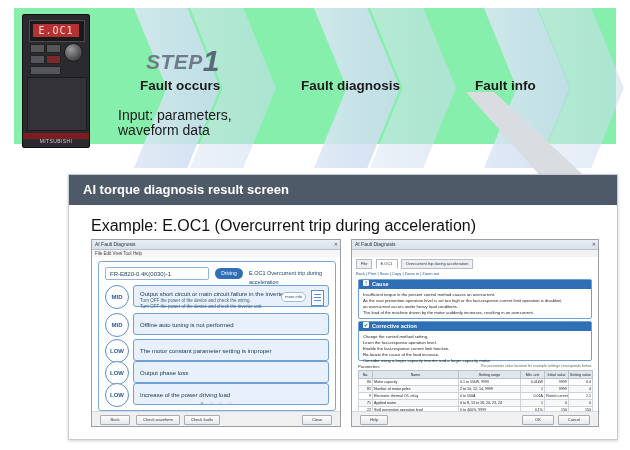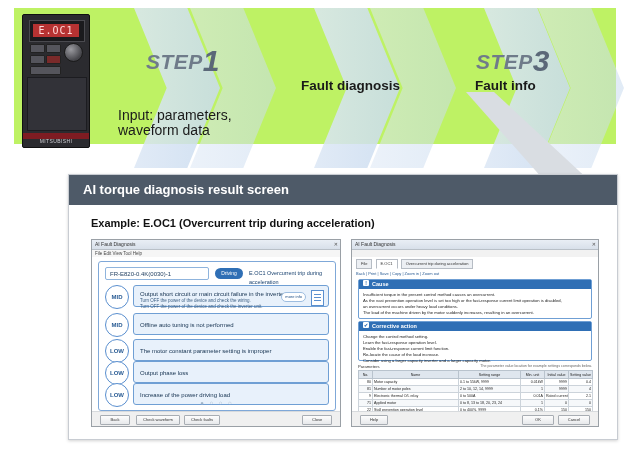--- a/index.html
+++ b/index.html
@@ -13,21 +13,21 @@
     position: relative;
     font-family: "Liberation Sans", sans-serif;
     overflow: hidden;
   }
 
   
   #top-banner {
     position: absolute;
     left: 14px; top: 8px;
     width: 602px; height: 136px;
-    background: #bef264;
+    background: #86efac;
   }
   .chev {
     position: absolute;
     top: 0;
     height: 160px;
     width: 86px;
     background: linear-gradient(90deg, #dce7f5 0%, #c9dbef 100%);
     clip-path: polygon(0 0, 62% 0, 100% 50%, 62% 100%, 0 100%, 38% 50%);
     opacity: .85;
   }
@@ -169,22 +169,22 @@
     color: #ffffff;
     font-size: 13px;
     font-weight: bold;
     line-height: 30px;
     padding-left: 14px;
     box-sizing: border-box;
   }
   #example-title {
     position: absolute;
     left: 22px; top: 42px;
-    font-size: 11px;
-    font-weight: bold;
+    font-size: 16px;
+    font-weight: normal;
     color: #111;
   }
 
   
   .win {
     position: absolute;
     background: #f2f2f2;
     border: 1px solid #9aa0a6;
     box-sizing: border-box;
   }
@@ -474,24 +474,22 @@
   <div class="chev" id="chev-a"></div>
   <div class="chev" id="chev-b"></div>
   <div class="chev" id="chev-c"></div>
   <div class="chev" id="chev-d"></div>
   <div class="chev" id="chev-e"></div>
   <div class="chev" id="chev-f"></div>
 
   <div class="step-label" id="step1-label">
     <span>STEP</span><span class="num">1</span>
   </div>
-  <div class="step-label" id="step3-label">
-    <span>STEP</span><span class="num">3</span>
-  </div>
-
+
+  <div class="step-text" id="step1-text">Fault occurs</div>
   <div class="step-text" id="step2-text">Fault diagnosis</div>
   <div class="step-text" id="step3-text">Fault info</div>
 
   <div id="input-note" style="white-space:pre-line">Input: parameters,
 waveform data</div>
 </div>
 
 <div id="device">
   <div id="device-display">
     <div id="device-digits">E.OC1</div>

